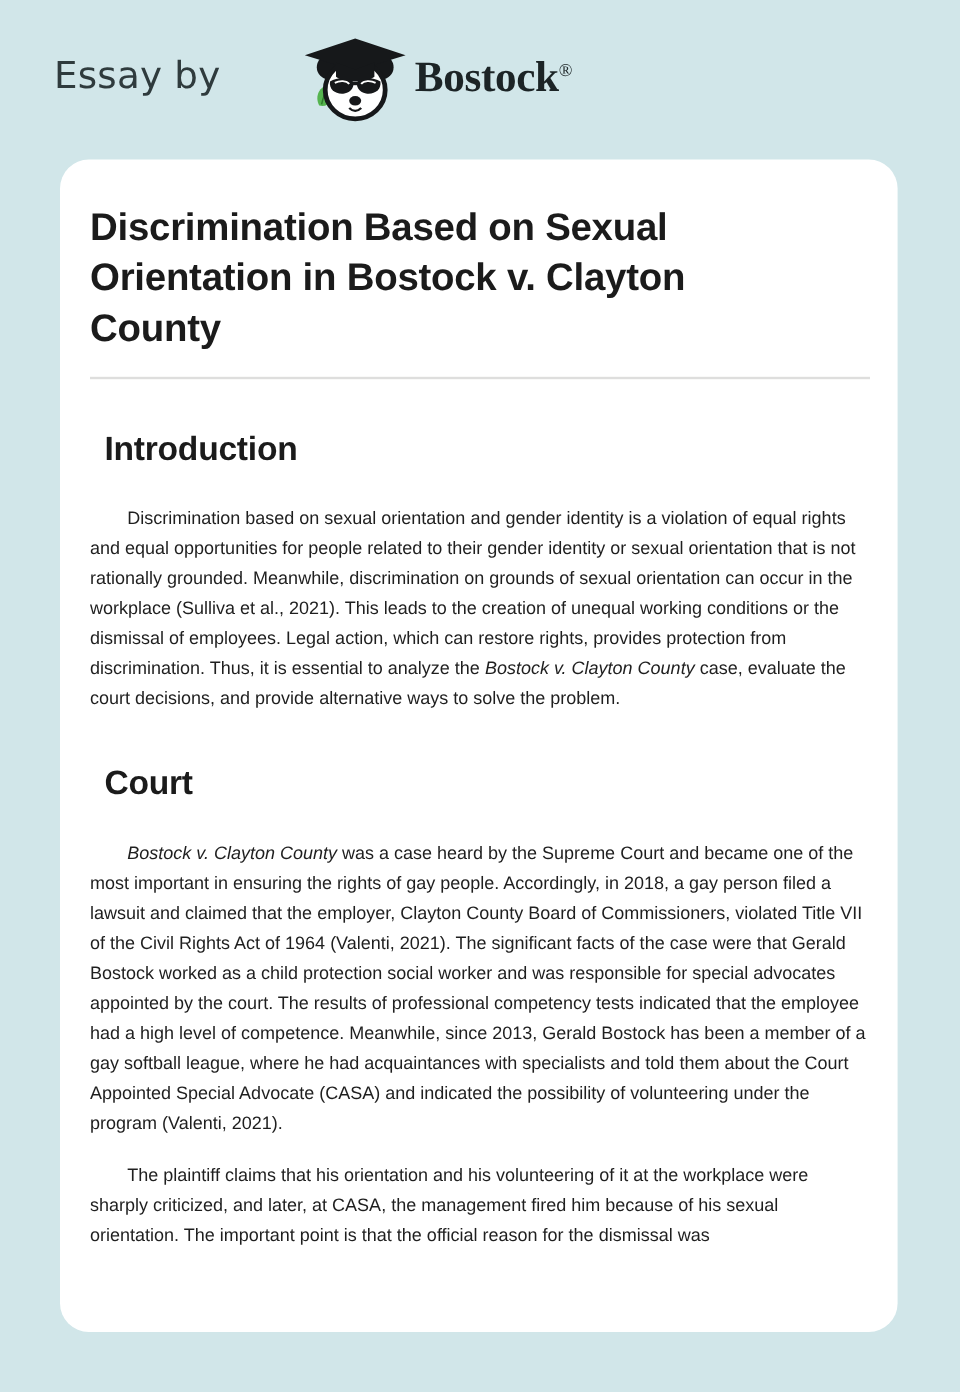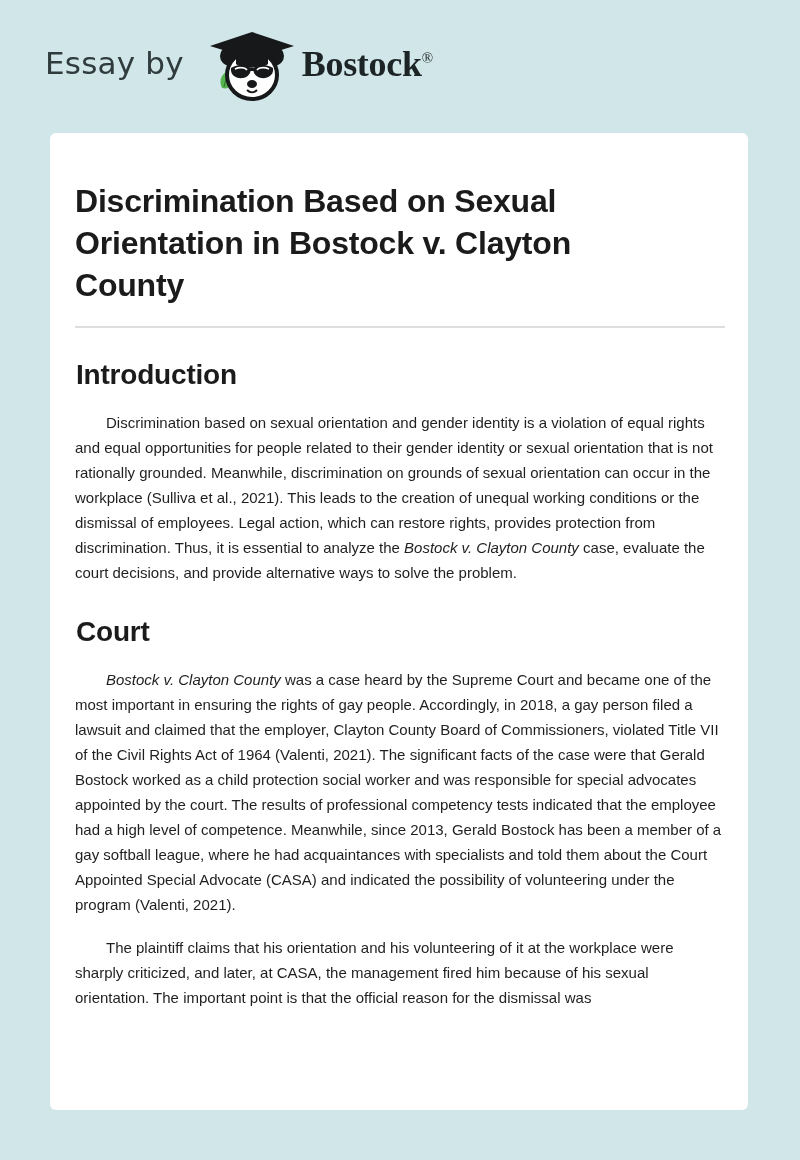--- a/index.html
+++ b/index.html
@@ -14,20 +14,21 @@
     overflow: hidden;
   }
 
   
   .brand-bar {
     height: 132px;
     display: flex;
     align-items: center;
     padding-left: 45px;
     box-sizing: border-box;
+    gap: 44px;
   }
   .brand-essay-by {
     font-family: "DejaVu Sans", sans-serif;
     font-size: 31px;
     font-weight: 400;
     color: #2f3b3d;
     letter-spacing: 0.2px;
     line-height: 1;
     margin-bottom: 6px;
   }
@@ -59,23 +60,23 @@
   }
 
   
   .paper {
     position: absolute;
     left: 50px;
     top: 133px;
     width: 698px;
     height: 977px;
     background: #ffffff;
-    border-radius: 6px;
+    border-radius: 24px;
     box-sizing: border-box;
-    padding: 12px 25px;
+    padding: 0 25px;
     overflow: hidden;
   }
 
   .doc-title {
     font-family: "Liberation Sans", sans-serif;
     font-size: 32px;
     font-weight: 700;
     color: #1b1b1b;
     line-height: 42px;
     letter-spacing: -0.2px;
@@ -115,21 +116,21 @@
     margin-top: 20px;
     width: 650px;
   }
 
   .section-heading {
     font-family: "Liberation Sans", sans-serif;
     font-size: 28px;
     font-weight: 700;
     color: #1b1b1b;
     letter-spacing: -0.2px;
-    margin: 1px;
+    margin: 12px;
     padding-top: 30px;
   }
 
   .body-para {
     font-family: "Liberation Sans", sans-serif;
     font-size: 15px;
     line-height: 25px;
     color: #1f1f1f;
     margin: 0;
     padding-top: 18px;

